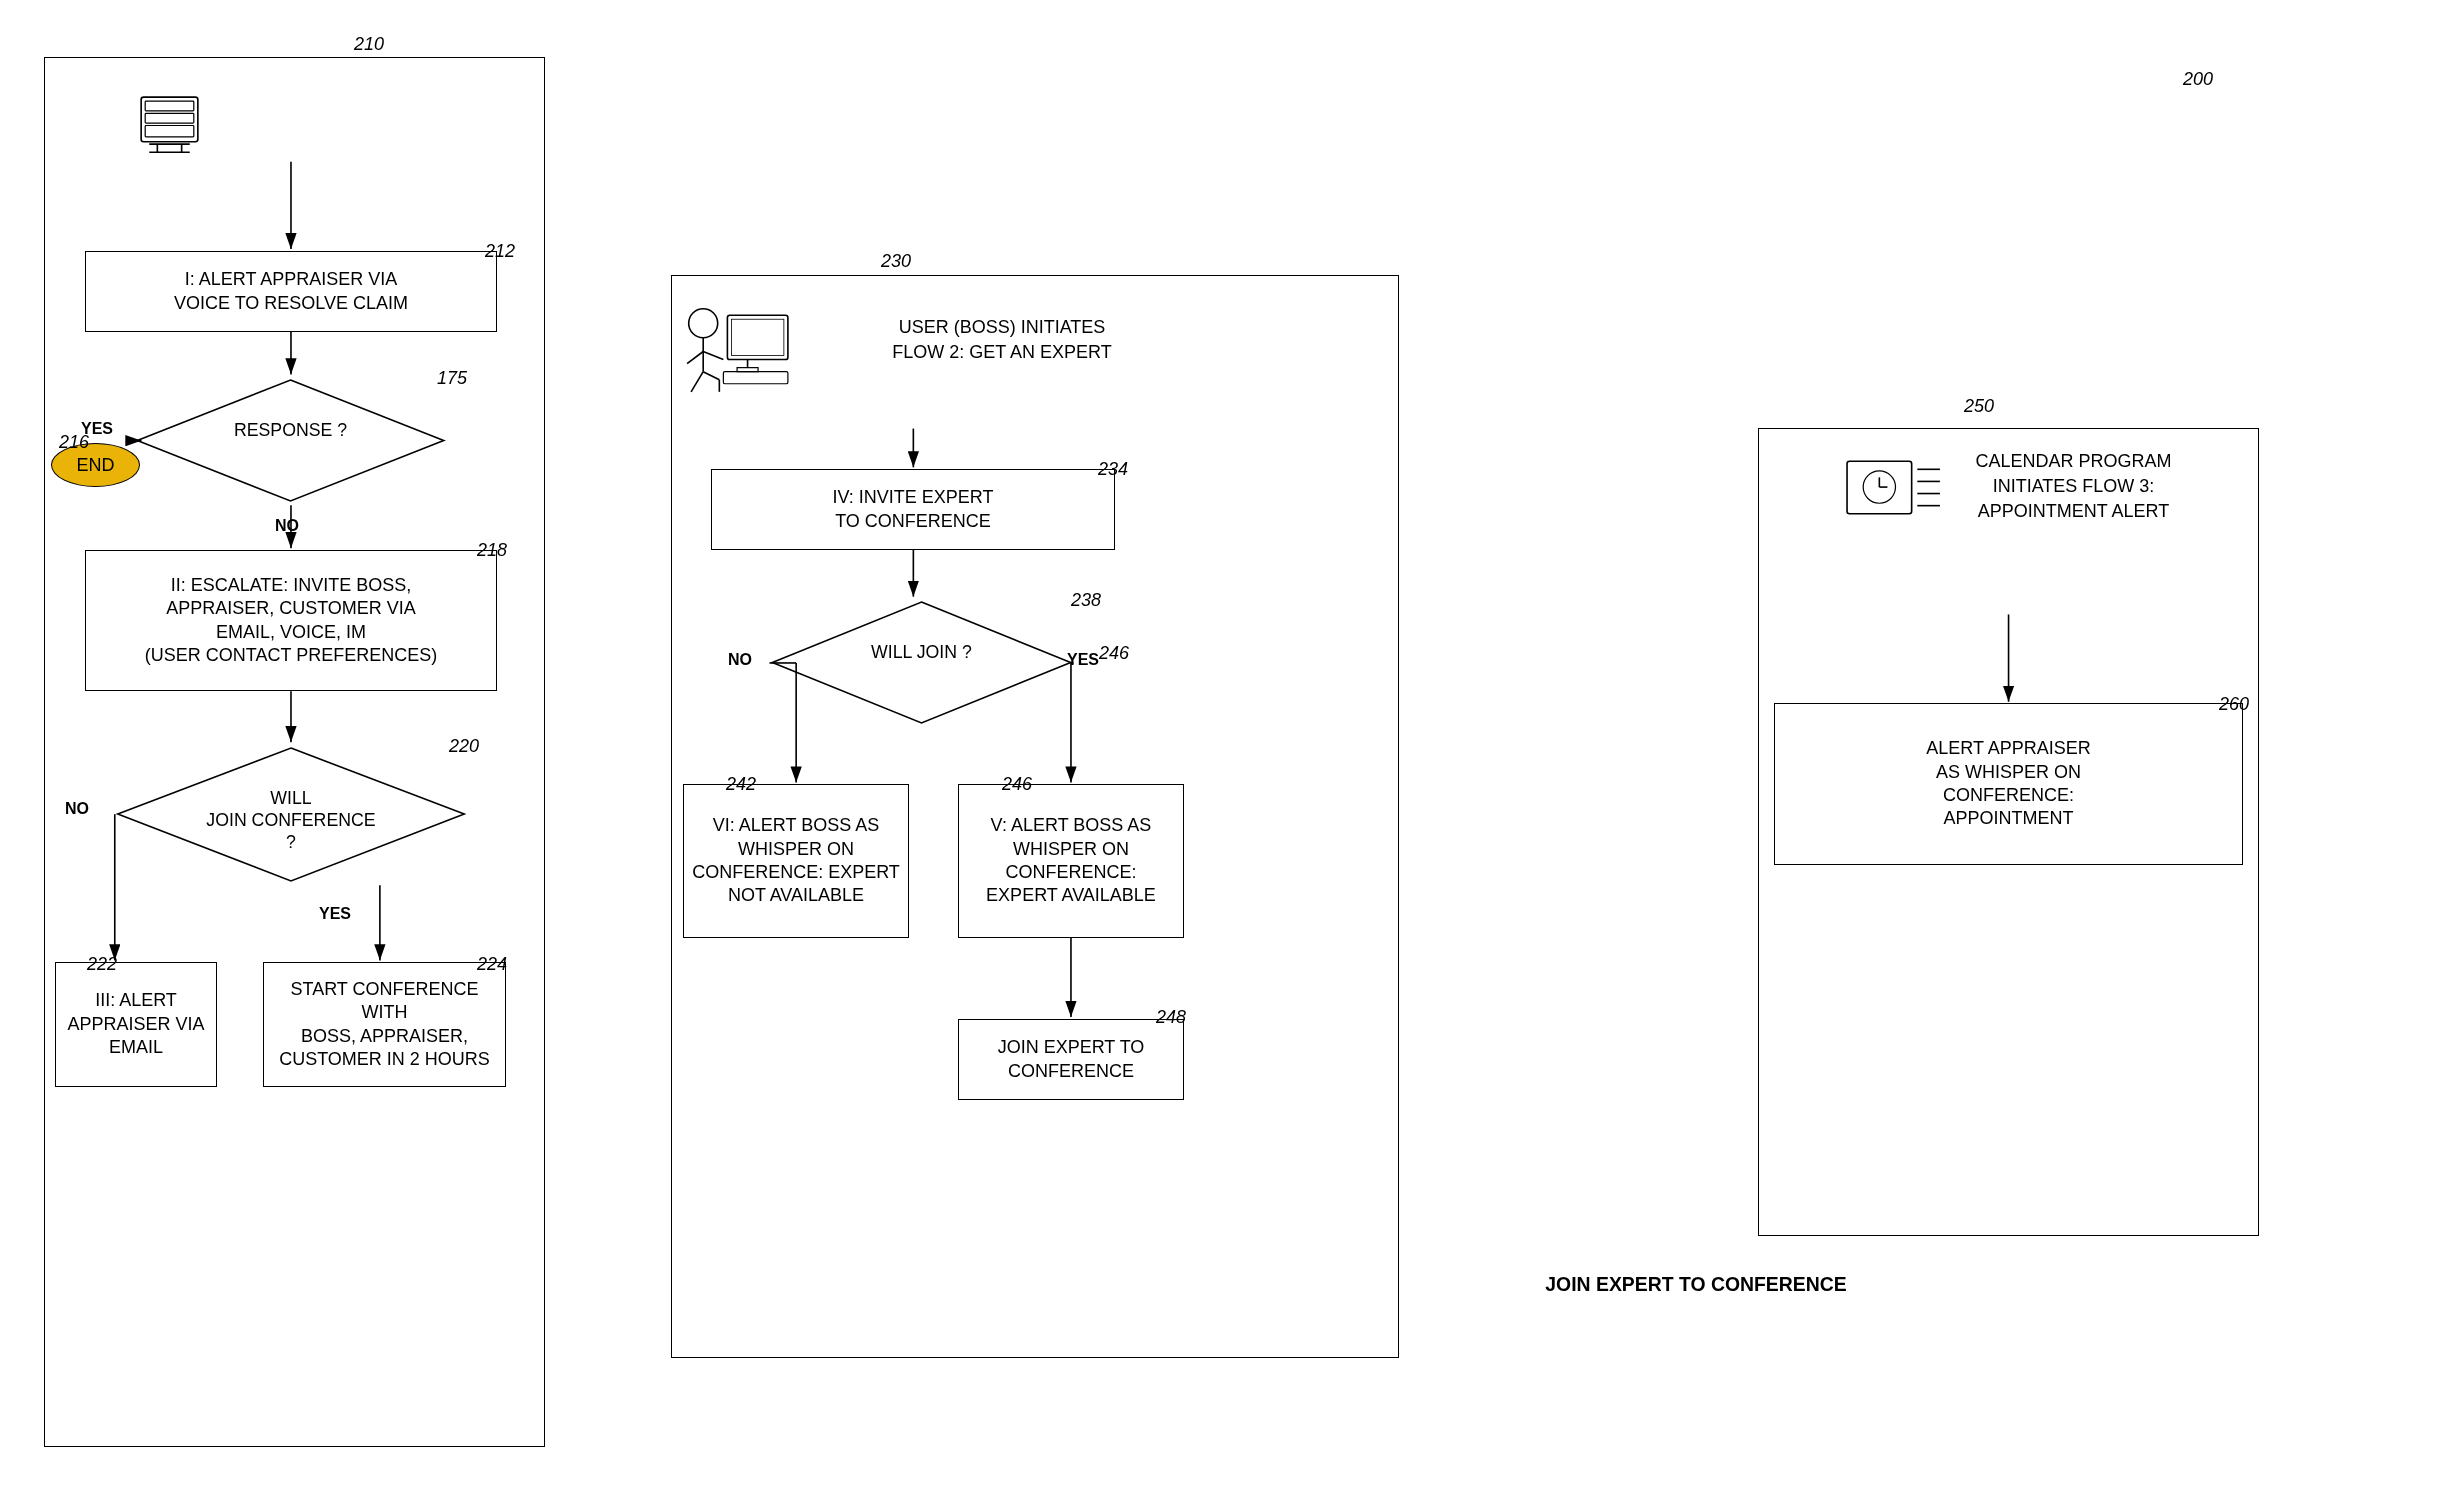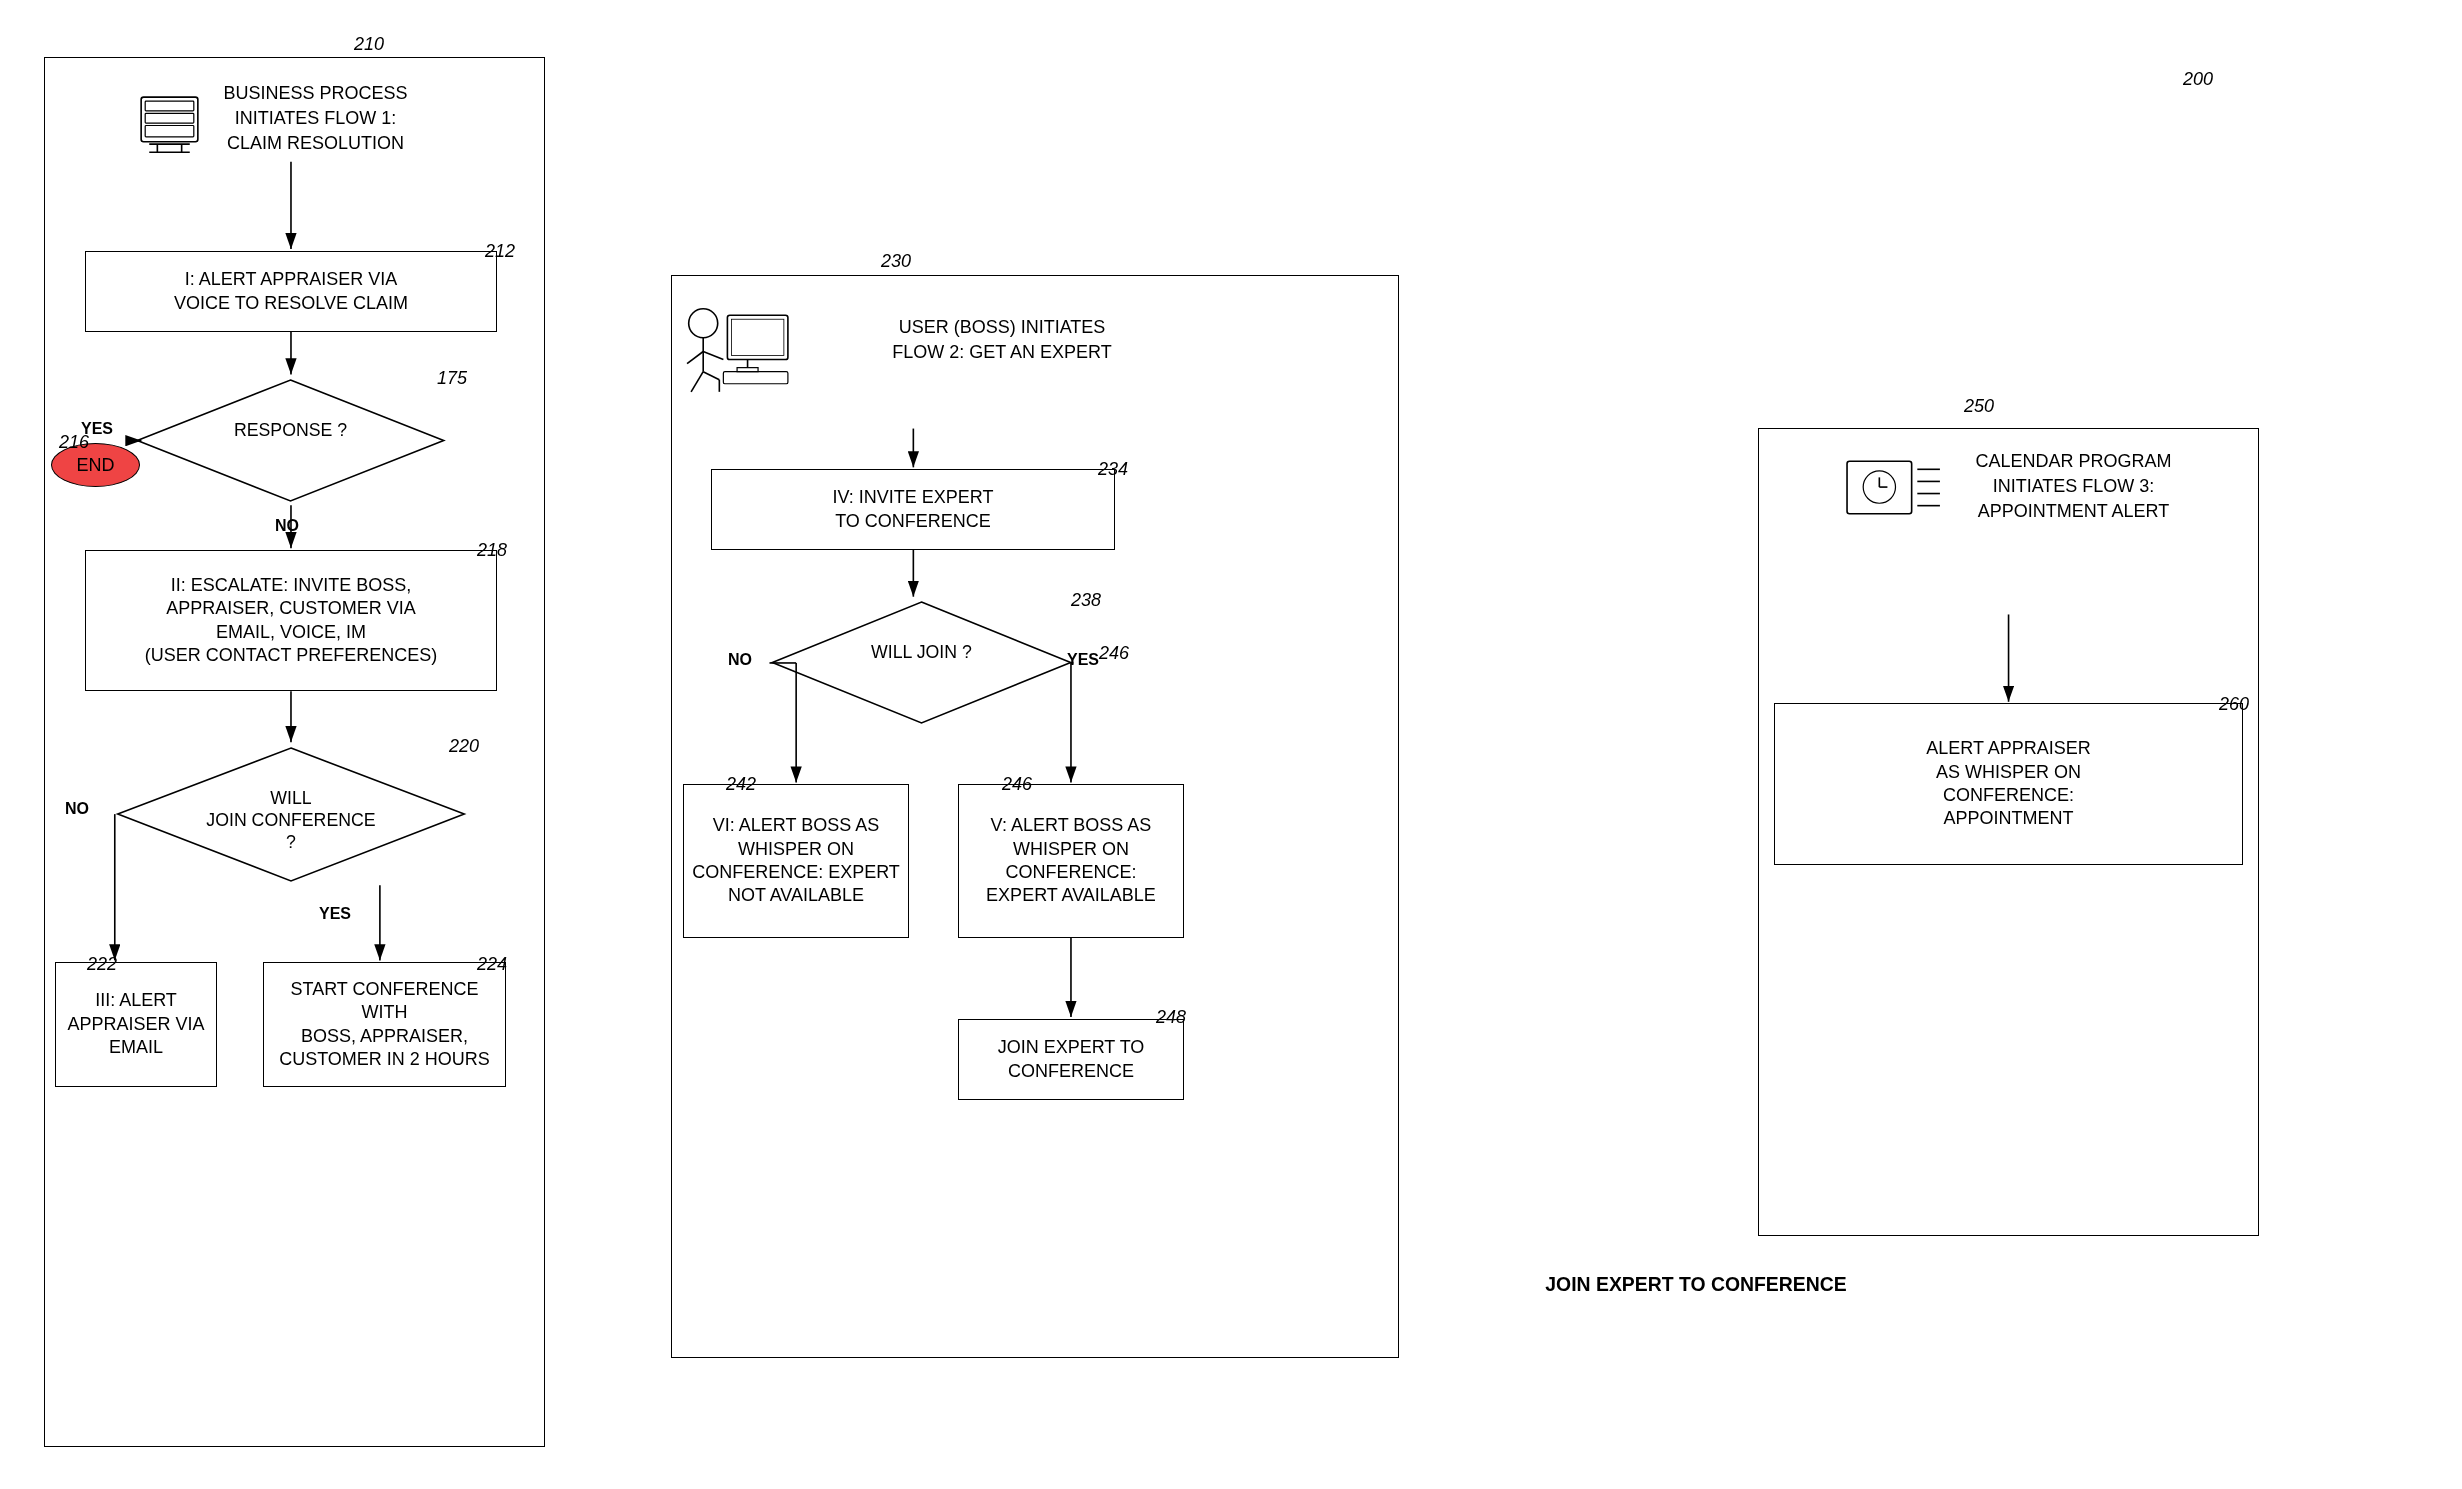--- a/index.html
+++ b/index.html
@@ -25,21 +25,21 @@
       padding: 6.5px;
       text-align: center;
       font-size: 18px;
       font-weight: normal;
       line-height: 1.3;
     }
     .flow-ellipse {
       position: absolute;
       border: 1.6px solid #000;
       border-radius: 50%;
-      background: #ef4444;
+      background: #eab308;
       text-align: left;
       display: flex;
       align-items: center;
       justify-content: center;
       font-size: 18px;
     }
     .ref-number {
       position: absolute;
       font-size: 18px;
       font-style: italic;
@@ -94,23 +94,20 @@
       <rect x="20" y="15" width="60" height="12" rx="1" fill="none" stroke="#000" stroke-width="1.5"></rect>
       <rect x="20" y="30" width="60" height="12" rx="1" fill="none" stroke="#000" stroke-width="1.5"></rect>
       <rect x="20" y="45" width="60" height="14" rx="1" fill="none" stroke="#000" stroke-width="1.5"></rect>
       <line x1="25" y1="68" x2="75" y2="68" stroke="#000" stroke-width="2"></line>
       <line x1="35" y1="68" x2="35" y2="78" stroke="#000" stroke-width="2"></line>
       <line x1="65" y1="68" x2="65" y2="78" stroke="#000" stroke-width="2"></line>
       <line x1="25" y1="78" x2="75" y2="78" stroke="#000" stroke-width="2"></line>
     </svg>
   </div>
 
-  <div class="text-block" style="top:81px; left:194px; width:243px;">
-    BUSINESS PROCESS<br>INITIATES FLOW 1:<br>CLAIM RESOLUTION
-  </div>
 
   <div class="flow-box" style="top:251px; left:85px; width:412px; height:81px; display:flex; align-items:center; justify-content:center;">
     I: ALERT APPRAISER VIA<br>VOICE TO RESOLVE CLAIM
   </div>
   <span class="ref-number" style="top:241px; left:485px;">212</span>
 
   <div style="position:absolute; top:376px; left:133px; width:315px; height:129px;">
     <svg width="315" height="129" viewBox="0 0 390 160">
       <polygon points="195,5 385,80 195,155 5,80" fill="white" stroke="black" stroke-width="2"></polygon>
       <text x="195" y="75" text-anchor="middle" font-size="22" font-family="Arial">RESPONSE ?</text>

